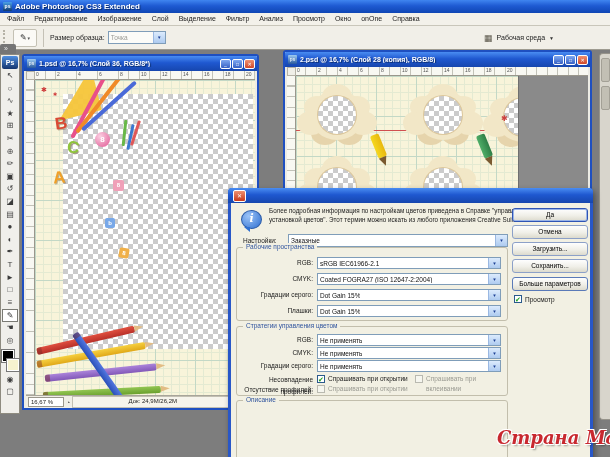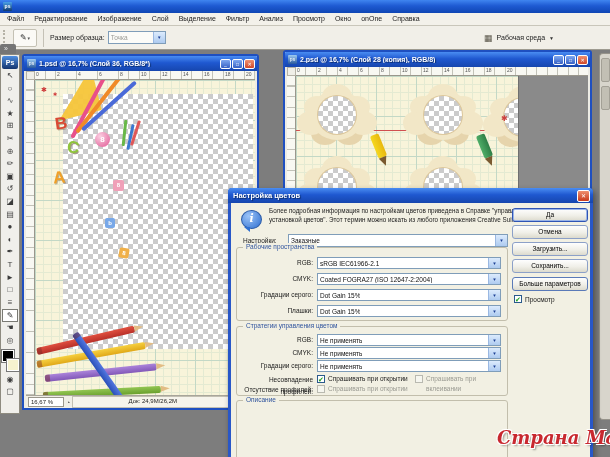--- a/index.html
+++ b/index.html
@@ -191,20 +191,21 @@
     font-style:italic;font-weight:bold;font-size:18px;color:#c8282f;white-space:nowrap;
     text-shadow:-1px -1px 0 #fff,1px -1px 0 #fff,-1px 1px 0 #fff,1px 1px 0 #fff,2px 2px 2px rgba(0,0,0,.35);}
 </style>
 </head>
 <body>
 
 <div id="screen">
 
   <div class="app-titlebar">
     <span class="app-icon">ps</span>
+    <span class="app-title">Adobe Photoshop CS3 Extended</span>
   </div>
 
   <div class="menubar">
       <span class="mi">Файл</span>
       <span class="mi">Редактирование</span>
       <span class="mi">Изображение</span>
       <span class="mi">Слой</span>
       <span class="mi">Выделение</span>
       <span class="mi">Фильтр</span>
       <span class="mi">Анализ</span>
@@ -376,21 +377,20 @@
     </div>
   </div>
 
   <div class="dock">
     <div class="dtab"></div>
     <div class="dtab"></div>
   </div>
 
   <div class="dialog">
     <div class="dtitle">
-      <span class="t">Настройка цветов</span>
       <span class="dx">✕</span>
     </div>
     <div class="dclient">
       <span class="info-icon">i</span>
       <div class="info-text">Более подробная информация по настройкам цветов приведена в Справке "управления установкой цветов". Этот термин можно искать из любого приложения Creative Suite.</div>
 
       <div class="row-settings">
         <span class="lbl">Настройки:</span>
         <span class="combo">
           <span class="cv">Заказные</span>

